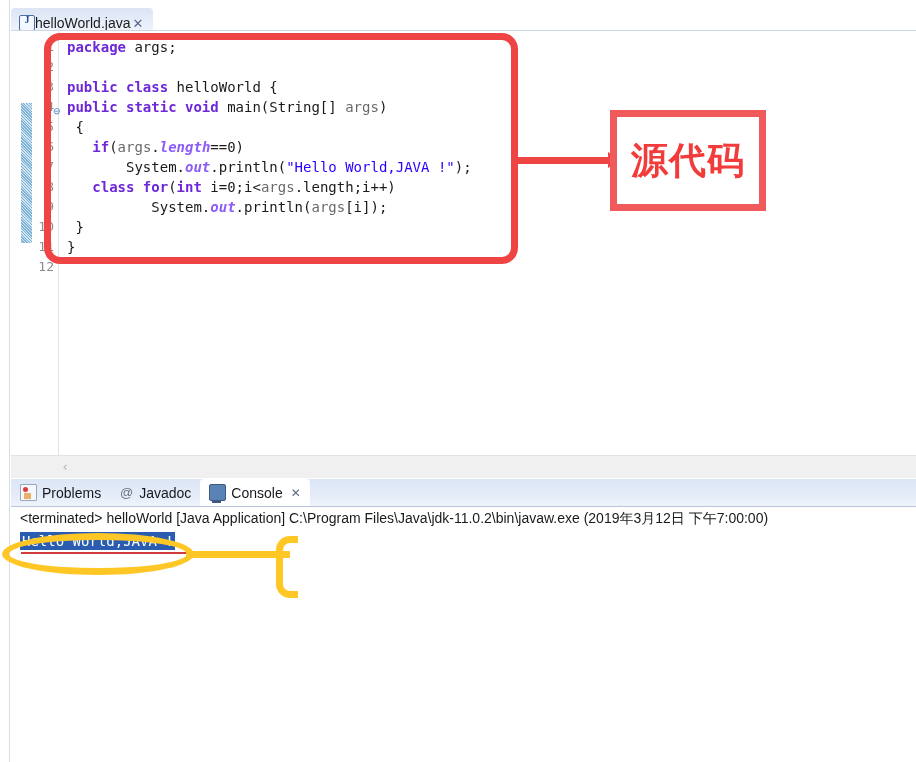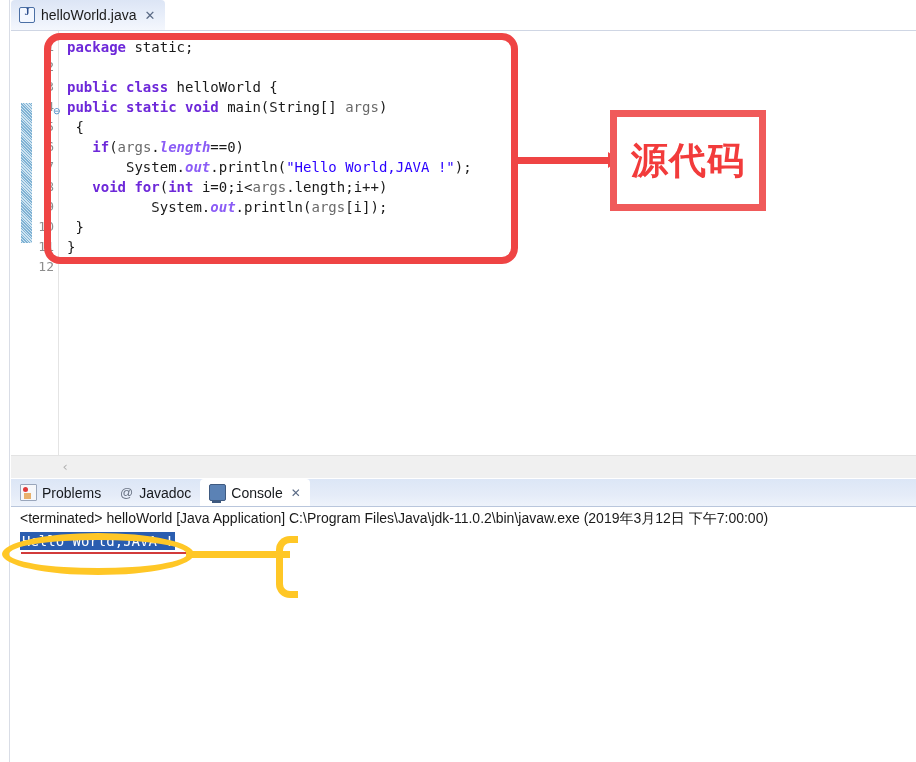--- a/index.html
+++ b/index.html
@@ -29,26 +29,25 @@
 
   
   .editor-tabstrip {
     position: absolute;
     left: 11px; top: 0;
     width: 905px; height: 30px;
     background: #ffffff;
   }
   .editor-tab {
     position: absolute;
-    left: 0; top: 0;
+    left: 0; top: 8px;
     height: 30px;
     padding: 0 10px 0 8px;
     display: flex;
     align-items: center;
-    gap: 6px;
     background: linear-gradient(180deg,#dce5f5 0%, #e9effa 55%, #f4f7fd 100%);
     border-top-left-radius: 4px;
     border-top-right-radius: 4px;
     font-size: 14px;
     color: #1b1b1b;
   }
   .tab-java-icon {
     width: 14px; height: 14px;
     border: 1px solid #4a6fa5;
     background: #f3f7ff;
@@ -390,28 +389,28 @@
           <div class="num" style="top: 146px;">8</div>
           <div class="num" style="top: 166px;">9</div>
           <div class="num" style="top: 186px;">10</div>
           <div class="num" style="top: 206px;">11</div>
           <div class="num" style="top: 226px;">12</div>
         </div>
       <div class="fold-marker" style="top:76px;">⊖</div>
     </div>
     <div class="code-area">
       <div id="code-lines">
-          <div class="code-line" style="top: 6px;"><span class="kw">package</span><span class="plain"> static;</span></div>
+          <div class="code-line" style="top: 6px;"><span class="kw">package</span><span class="plain"> args;</span></div>
           <div class="code-line" style="top: 26px;"></div>
           <div class="code-line" style="top: 46px;"><span class="kw">public class</span><span class="plain"> helloWorld {</span></div>
           <div class="code-line" style="top: 66px;"><span class="kw">public static void</span><span class="plain"> main(String[] </span><span class="param">args</span><span class="plain">)</span></div>
           <div class="code-line" style="top: 86px;"><span class="plain"> {</span></div>
           <div class="code-line" style="top: 106px;"><span class="plain">   </span><span class="kw">if</span><span class="plain">(</span><span class="param">args</span><span class="plain">.</span><span class="field">length</span><span class="plain">==0)</span></div>
           <div class="code-line" style="top: 126px;"><span class="plain">       System.</span><span class="field">out</span><span class="plain">.println(</span><span class="str">"Hello World,JAVA !"</span><span class="plain">);</span></div>
-          <div class="code-line" style="top: 146px;"><span class="plain">   </span><span class="kw">void for</span><span class="plain">(</span><span class="kw">int</span><span class="plain"> i=0;i&lt;</span><span class="param">args</span><span class="plain">.length;i++)</span></div>
+          <div class="code-line" style="top: 146px;"><span class="plain">   </span><span class="kw">class for</span><span class="plain">(</span><span class="kw">int</span><span class="plain"> i=0;i&lt;</span><span class="param">args</span><span class="plain">.length;i++)</span></div>
           <div class="code-line" style="top: 166px;"><span class="plain">          System.</span><span class="field">out</span><span class="plain">.println(</span><span class="param">args</span><span class="plain">[i]);</span></div>
           <div class="code-line" style="top: 186px;"><span class="plain"> }</span></div>
           <div class="code-line" style="top: 206px;"><span class="plain">}</span></div>
           <div class="code-line" style="top: 226px;"></div>
         </div>
     </div>
   </div>
 
   <div class="editor-hscroll">
     <div class="hscroll-left-arrow">‹</div>

